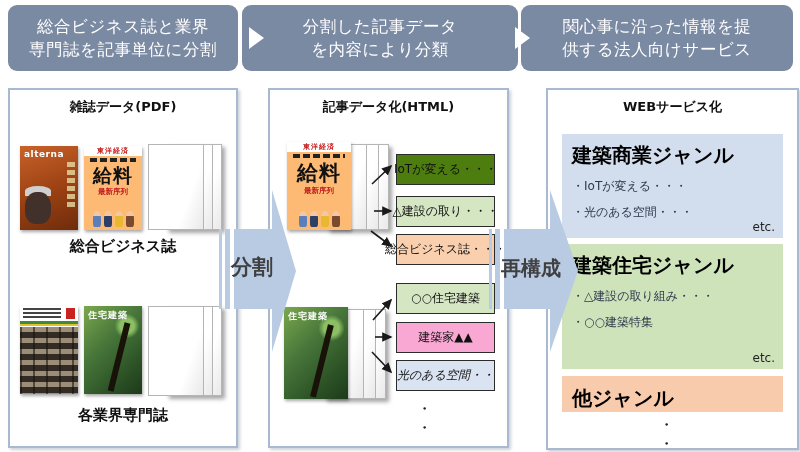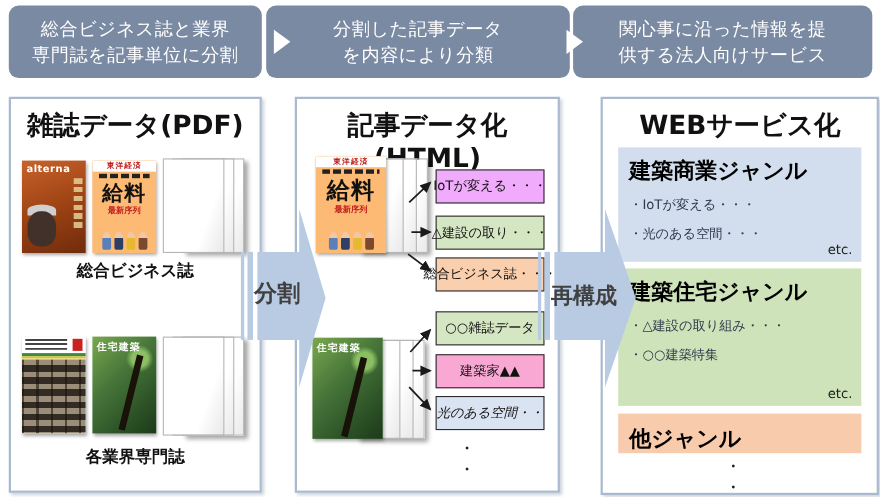--- a/index.html
+++ b/index.html
@@ -18,21 +18,21 @@
   .flow-tri.t1{left:249px;}
   .flow-tri.t2{left:515px;}
 
   
   .panel{position:absolute;top:88px;background:#fff;border:2px solid #a8b9d0;
     box-shadow:2px 2px 3px rgba(110,125,150,.35);}
   .panel.p1{left:8px;width:226px;height:356px;}
   .panel.p2{left:268px;width:237px;height:356px;}
   .panel.p3{left:546px;width:249px;height:358px;}
   .panel-title{position:absolute;top:8px;left:0;width:100%;text-align:center;
-    font-size:24px;font-weight:bold;color:#111;}
+    font-size:13px;font-weight:bold;color:#111;}
 
   
   .cover{position:absolute;box-shadow:1px 2px 3px rgba(0,0,0,.35);overflow:hidden;}
   .cover.sm{width:58px;height:84px;}
   .cover.md{width:64px;height:88px;}
 
   .alterna{background:linear-gradient(160deg,#c8622a 0%,#9a4012 55%,#6f2c0c 100%);}
   .alterna .ttl{position:absolute;top:3px;left:4px;color:#fff;font-size:9px;font-weight:bold;letter-spacing:.5px;}
   .alterna .hair{position:absolute;left:5px;bottom:34px;width:26px;height:10px;background:#cfcfcf;border-radius:50% 50% 0 0;}
   .alterna .face{position:absolute;left:5px;bottom:6px;width:26px;height:32px;background:#42312a;border-radius:45% 45% 40% 40%;}
@@ -208,24 +208,24 @@
         </marker>
       </defs>
       <line x1="102" y1="94" x2="121" y2="76" stroke="#1a1a1a" stroke-width="1.6" marker-end="url(#ah)"></line>
       <line x1="104" y1="121" x2="121" y2="121" stroke="#1a1a1a" stroke-width="1.6" marker-end="url(#ah)"></line>
       <line x1="101" y1="141" x2="121" y2="156" stroke="#1a1a1a" stroke-width="1.6" marker-end="url(#ah)"></line>
       <line x1="103" y1="230" x2="121" y2="210" stroke="#1a1a1a" stroke-width="1.6" marker-end="url(#ah)"></line>
       <line x1="105" y1="247" x2="121" y2="247" stroke="#1a1a1a" stroke-width="1.6" marker-end="url(#ah)"></line>
       <line x1="102" y1="262" x2="121" y2="282" stroke="#1a1a1a" stroke-width="1.6" marker-end="url(#ah)"></line>
     </svg>
 
-    <div class="art-box" style="top: 64px; background-color: #f0abfc;">IoTが変える・・・</div>
+    <div class="art-box" style="top: 64px; background-color: #4d7c0f;">IoTが変える・・・</div>
     <div class="art-box" style="top: 106px; background-color: rgb(213, 230, 195);">△建設の取り・・・</div>
     <div class="art-box" style="top: 144px; background-color: rgb(249, 207, 174);">総合ビジネス誌・・・</div>
-    <div class="art-box" style="top: 193px; background-color: rgb(213, 230, 195);">○○雑誌データ</div>
+    <div class="art-box" style="top: 193px; background-color: rgb(213, 230, 195);">○○住宅建築</div>
     <div class="art-box" style="top: 232px; background-color: #f9a8d4;">建築家▲▲</div>
     <div class="art-box" style="top: 270px; background-color: rgb(218, 227, 241); font-style: italic;">光のある空間・・</div>
 
     <div class="dots-col" style="left:148px;top:310px;">
       <span>・</span>
       <span>・</span>
     </div>
   </div>
 
   <div class="panel p3" style="border-color: rgb(168, 185, 208);">

